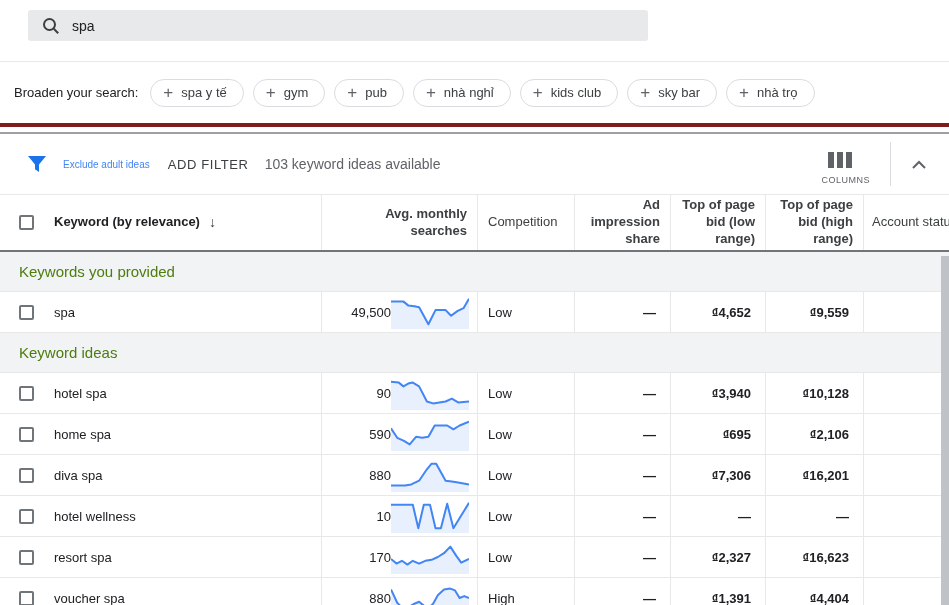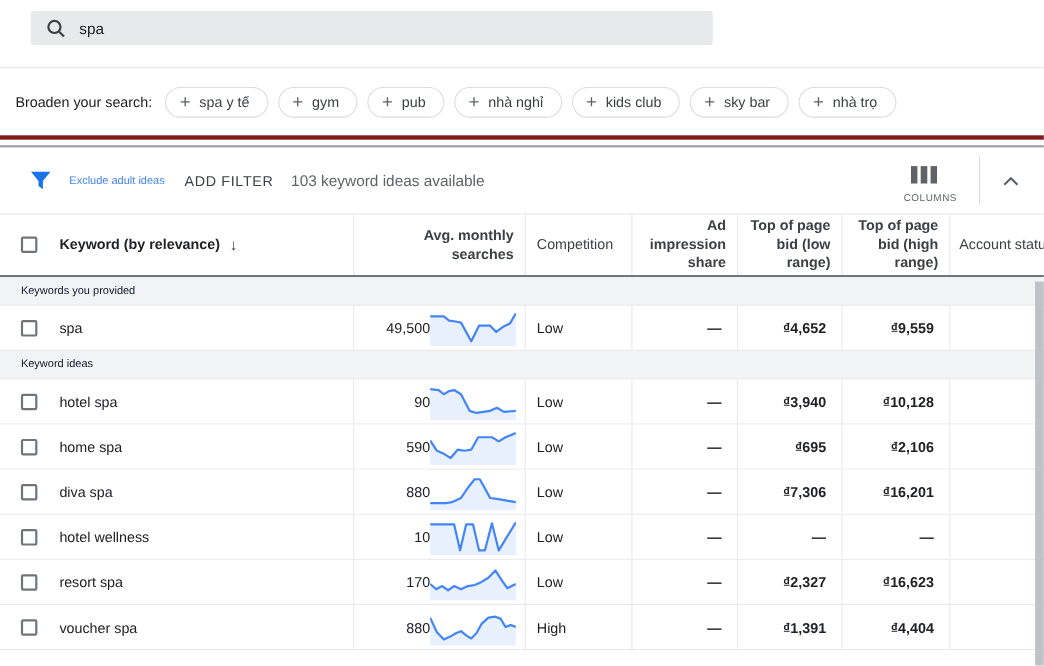--- a/index.html
+++ b/index.html
@@ -52,22 +52,22 @@
   .w-comp { width:97px; }
   .w-ad { width:96px; }
   .w-lo { width:95px; }
   .w-hi { width:98px; }
   .w-acct { flex:1; overflow:hidden; white-space:nowrap; padding-left:8px; }
   .checkbox { width:15px; height:15px; border:2px solid #70757a; border-radius:2px;
     background:#fff; flex:none; cursor:pointer; }
   .kw-h-label { font-weight:bold; color:#202124; margin-left:20px; font-size:13px; white-space:nowrap; }
   .sort-arrow { color:#3c4043; margin-left:9px; font-size:14px; cursor:pointer; }
 
-  .section-row { height:26px; background:#f1f3f4; display:flex; align-items:center;
-    padding-left:19px; font-size:10px; color:#0f172a; border-bottom:1px solid #e8e8e8; }
+  .section-row { height:40px; background:#f1f3f4; display:flex; align-items:center;
+    padding-left:19px; font-size:15px; color:#4d7c0f; border-bottom:1px solid #e8e8e8; }
   .tr { display:flex; height:41px; border-bottom:1px solid #e8e8e8; background:#fff; }
   .td { display:flex; align-items:center; border-right:1px solid #e8e8e8; font-size:13px;
     color:#202124; padding:0 10px; }
   .td:last-child { border-right:none; }
   .td-kw { padding-left:19px; }
   .kw-label { margin-left:20px; }
   .td-avg { padding-right:8px; }
   .avg-num { flex:1; text-align:right; margin-right:0; }
   .td.right { padding-right:14px; }
   .spark { flex:none; display:block; }

